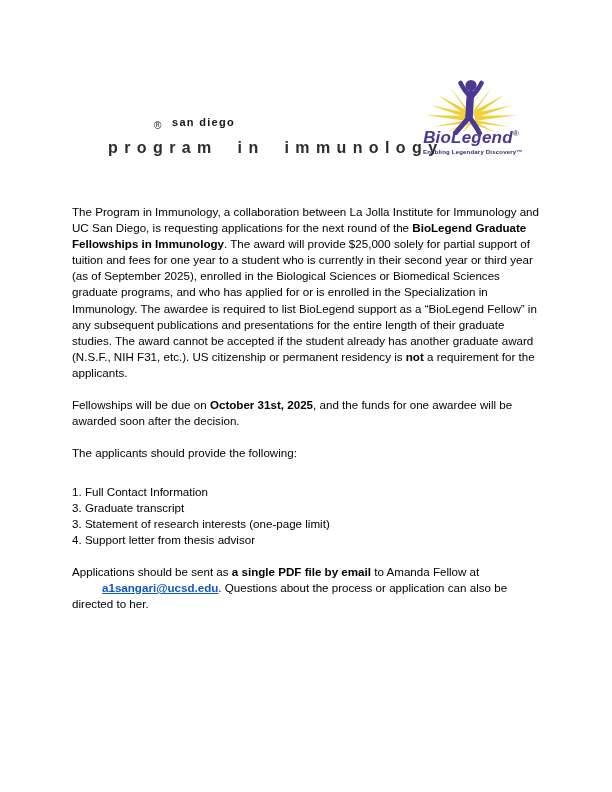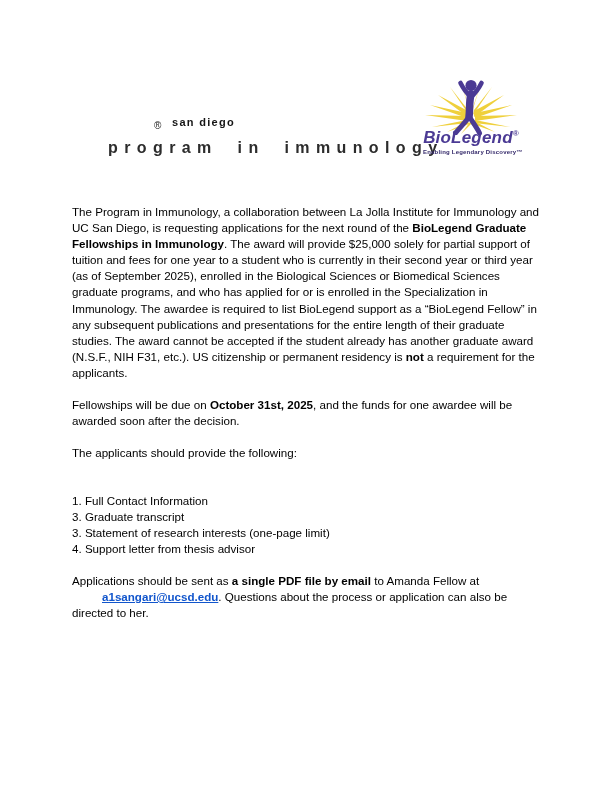--- a/index.html
+++ b/index.html
@@ -53,21 +53,21 @@
     color: #352a6b; white-space: nowrap;
   }
 
   
   main {
     position: absolute; left: 72px; top: 204px; width: 475px;
     font-size: 11.6px; line-height: 16.1px; color: #000;
   }
   main p { margin: 16.1px 0 0 0; }
   main p:first-child { margin-top: 0; }
-  .list { margin-top: 31px; }
+  .list { margin-top: 22px; }
   .b { font-weight: 700; }
   .email { color: #1155cc; font-weight: 700; text-decoration: underline; cursor: pointer; margin-left: 30px; }
 </style>
 </head>
 <body>
 
 <div class="page">
 
   <div class="pii-logo">
     <div class="pii-reg">®</div>

